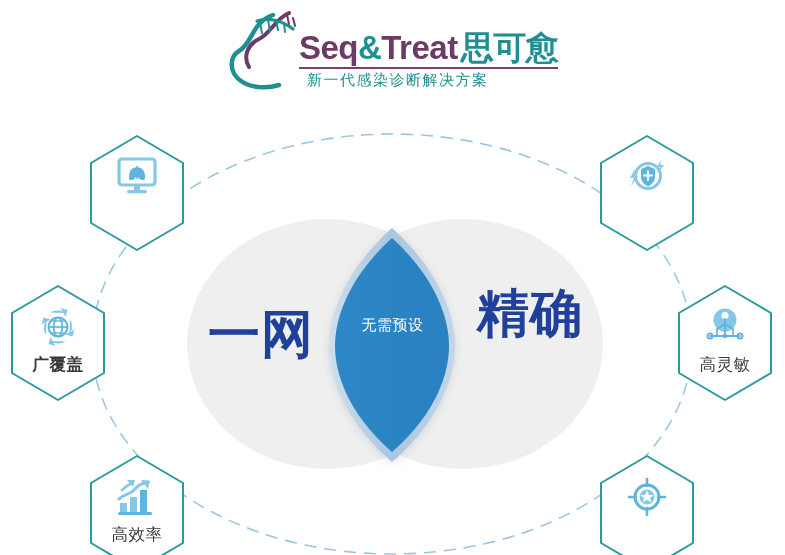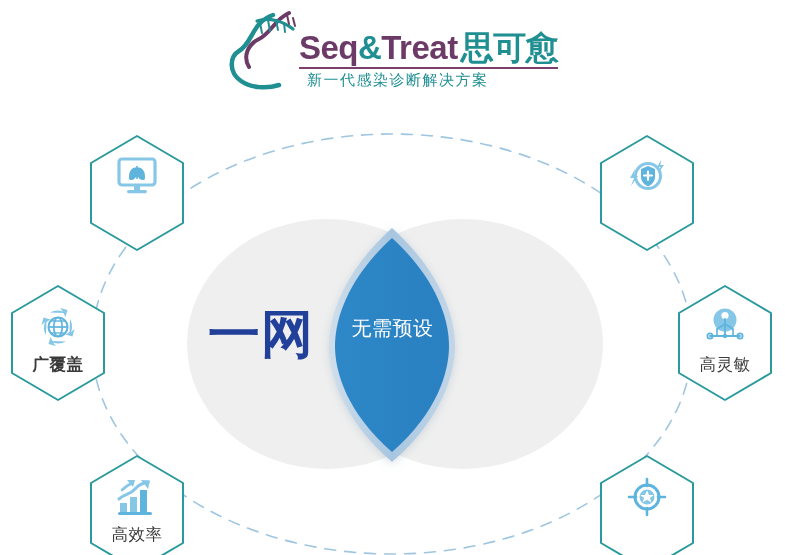--- a/index.html
+++ b/index.html
@@ -39,21 +39,21 @@
   .venn-word{
     position:absolute;z-index:5;
     color:#21409a;font-weight:bold;font-size:52px;line-height:1.08;
     text-align:center;letter-spacing:1px;white-space:nowrap;
   }
   #word-left{left:186px;top:279px;width:150px;margin-top:27px;}
   #word-right{left:455px;top:285px;width:150px;}
 
   .lens-text{
     position:absolute;z-index:5;left:330px;top:313px;width:125px;
-    color:#ffffff;font-size:20px;line-height:1.55;text-align:center;
+    color:#ffffff;font-size:15px;line-height:1.55;text-align:center;
     letter-spacing:0.5px;font-weight:normal;white-space:nowrap;
   }
 
   
   .hex{position:absolute;width:110px;height:122px;z-index:5;}
   .hex-svg{position:absolute;left:0;top:0;width:110px;height:122px;}
   .hex-icon{
     position:absolute;left:0;top:22px;width:110px;height:46px;
     display:flex;align-items:center;justify-content:center;
   }
@@ -127,20 +127,21 @@
         <div class="logo-sub">新一代感染诊断解决方案</div>
       </div>
     </div>
   </div>
 
   <div id="word-left" class="venn-word">
     <div>一网</div>
   </div>
 
   <div id="word-right" class="venn-word">
+    <div>精确</div>
   </div>
 
   <div class="lens-text">
     <div>无需预设</div>
   </div>
 
   <div id="hex-0" class="hex">
     <svg class="hex-svg" viewBox="0 0 110 122">
       <path d="M55 4 L101 31 L101 91 L55 118 L9 91 L9 31 Z" fill="#ffffff" stroke="#2a9a9c" stroke-width="2" stroke-linejoin="round"></path>
     </svg>

